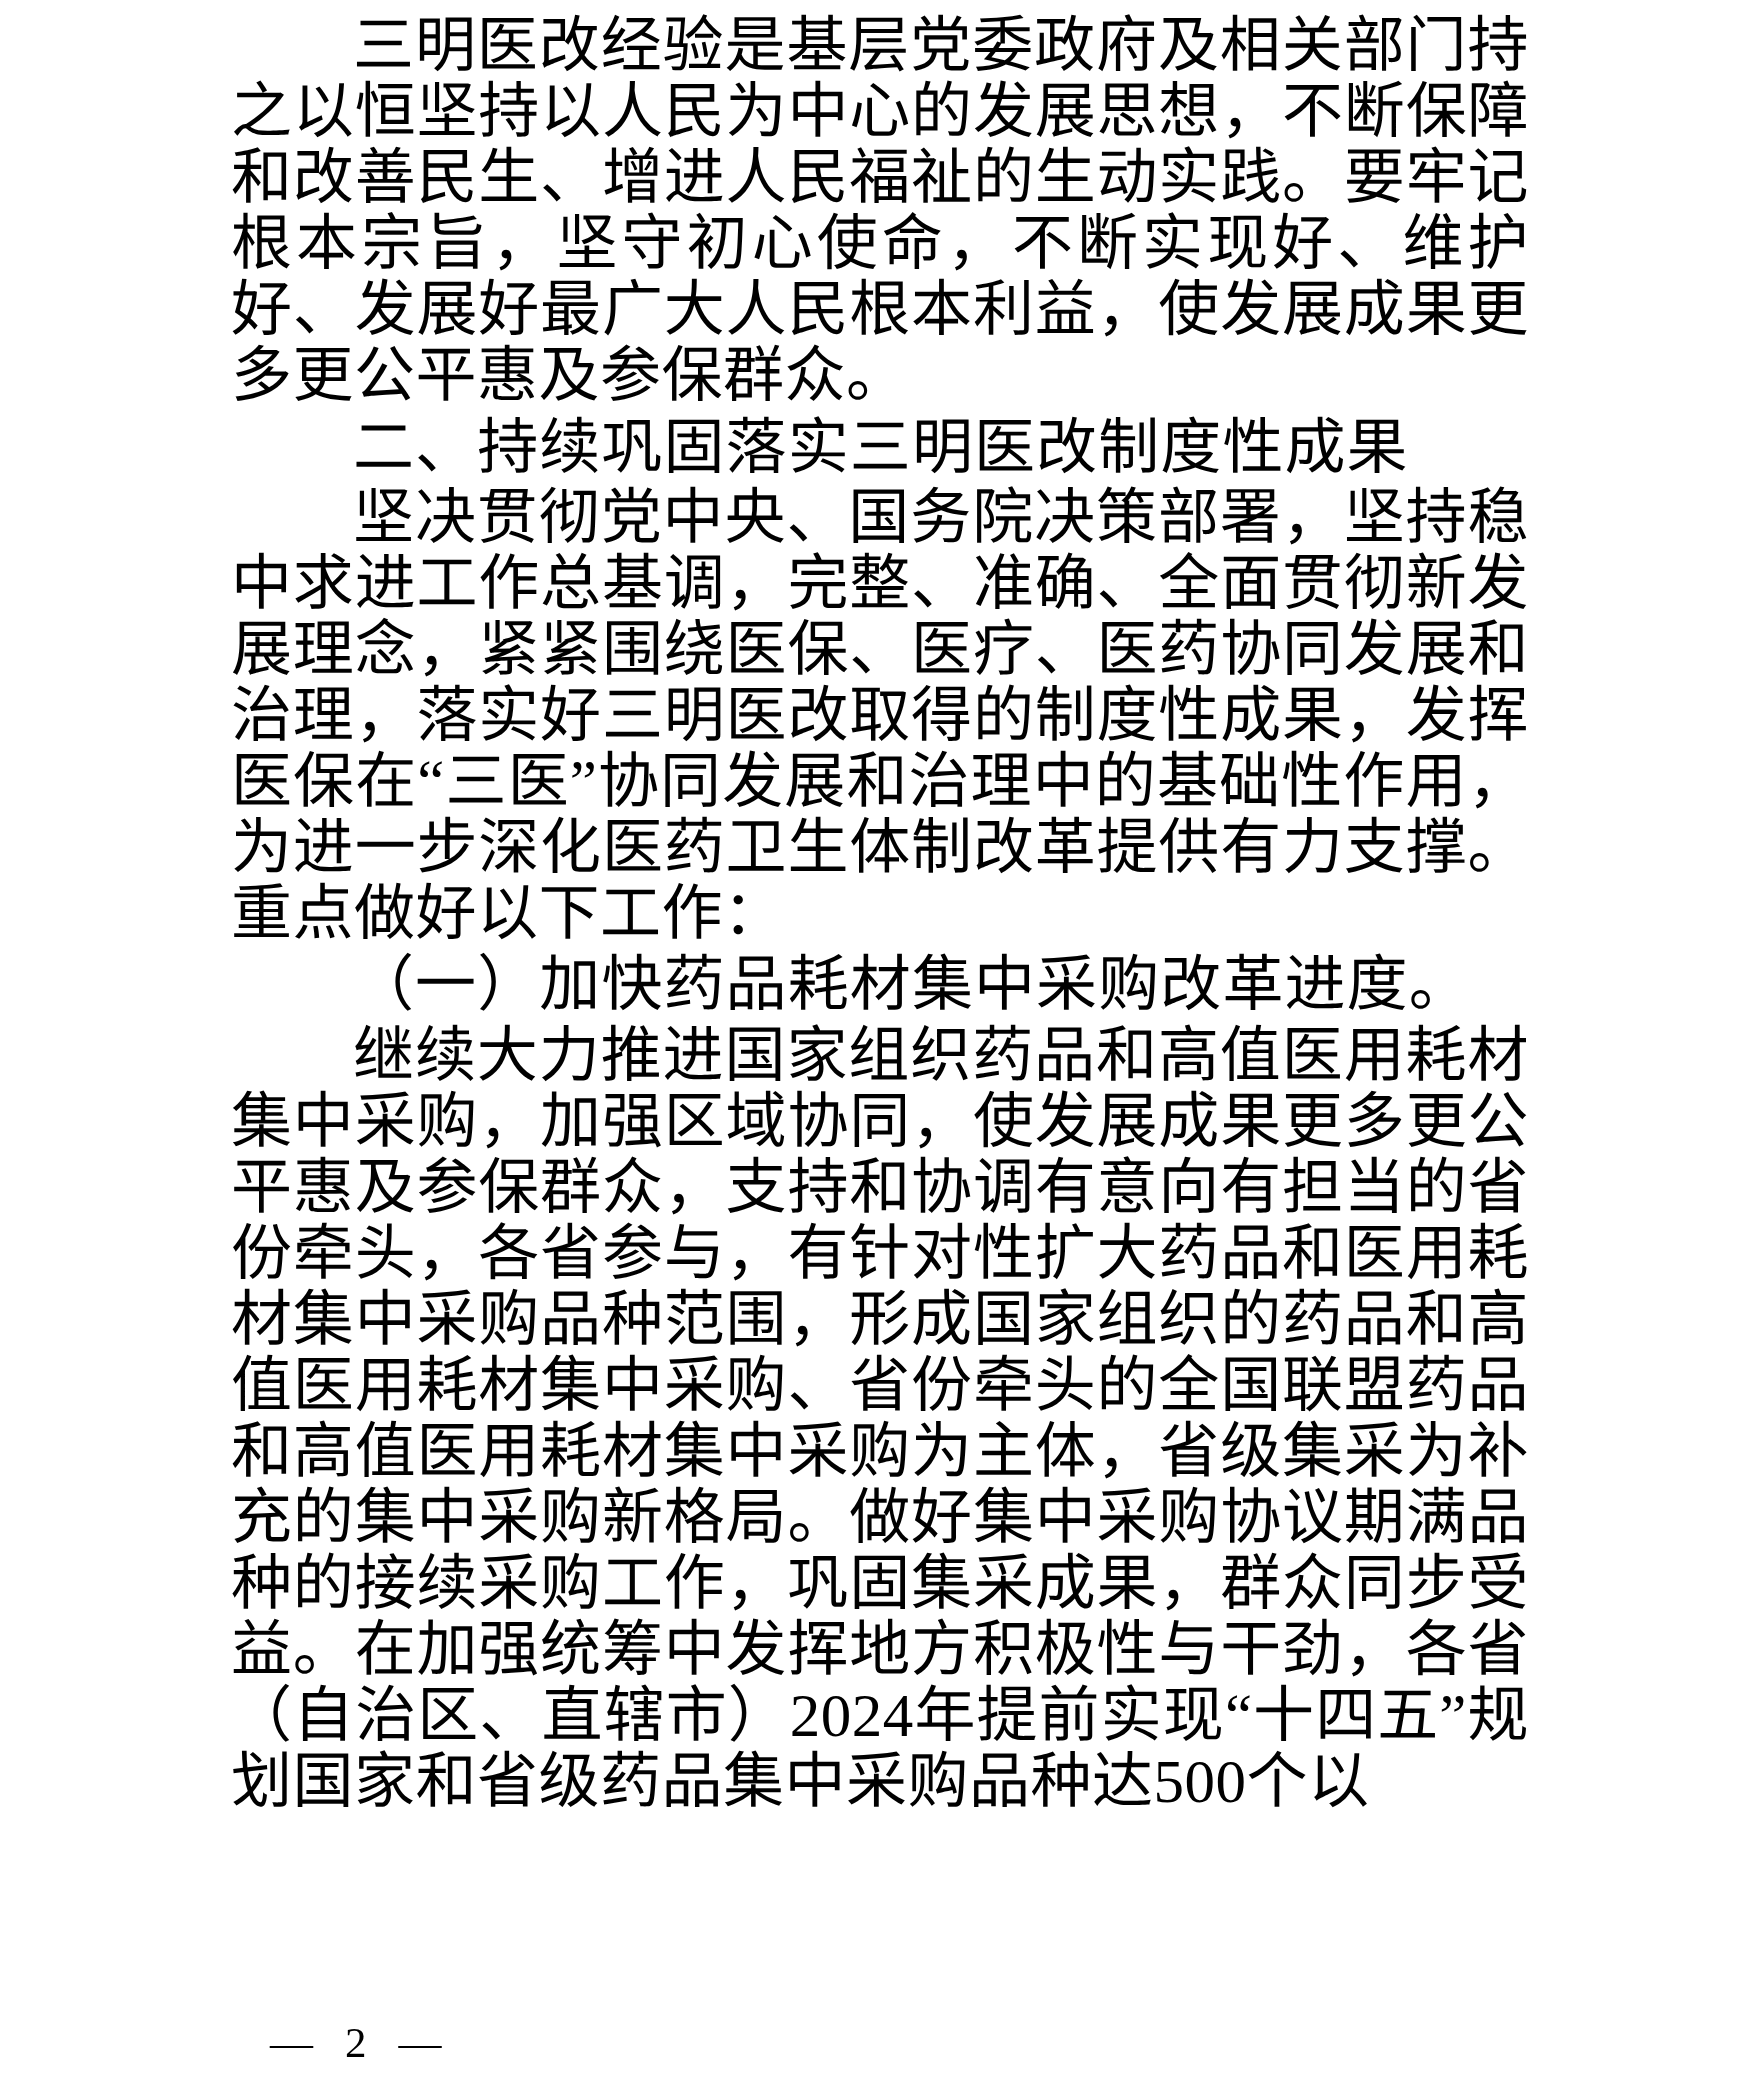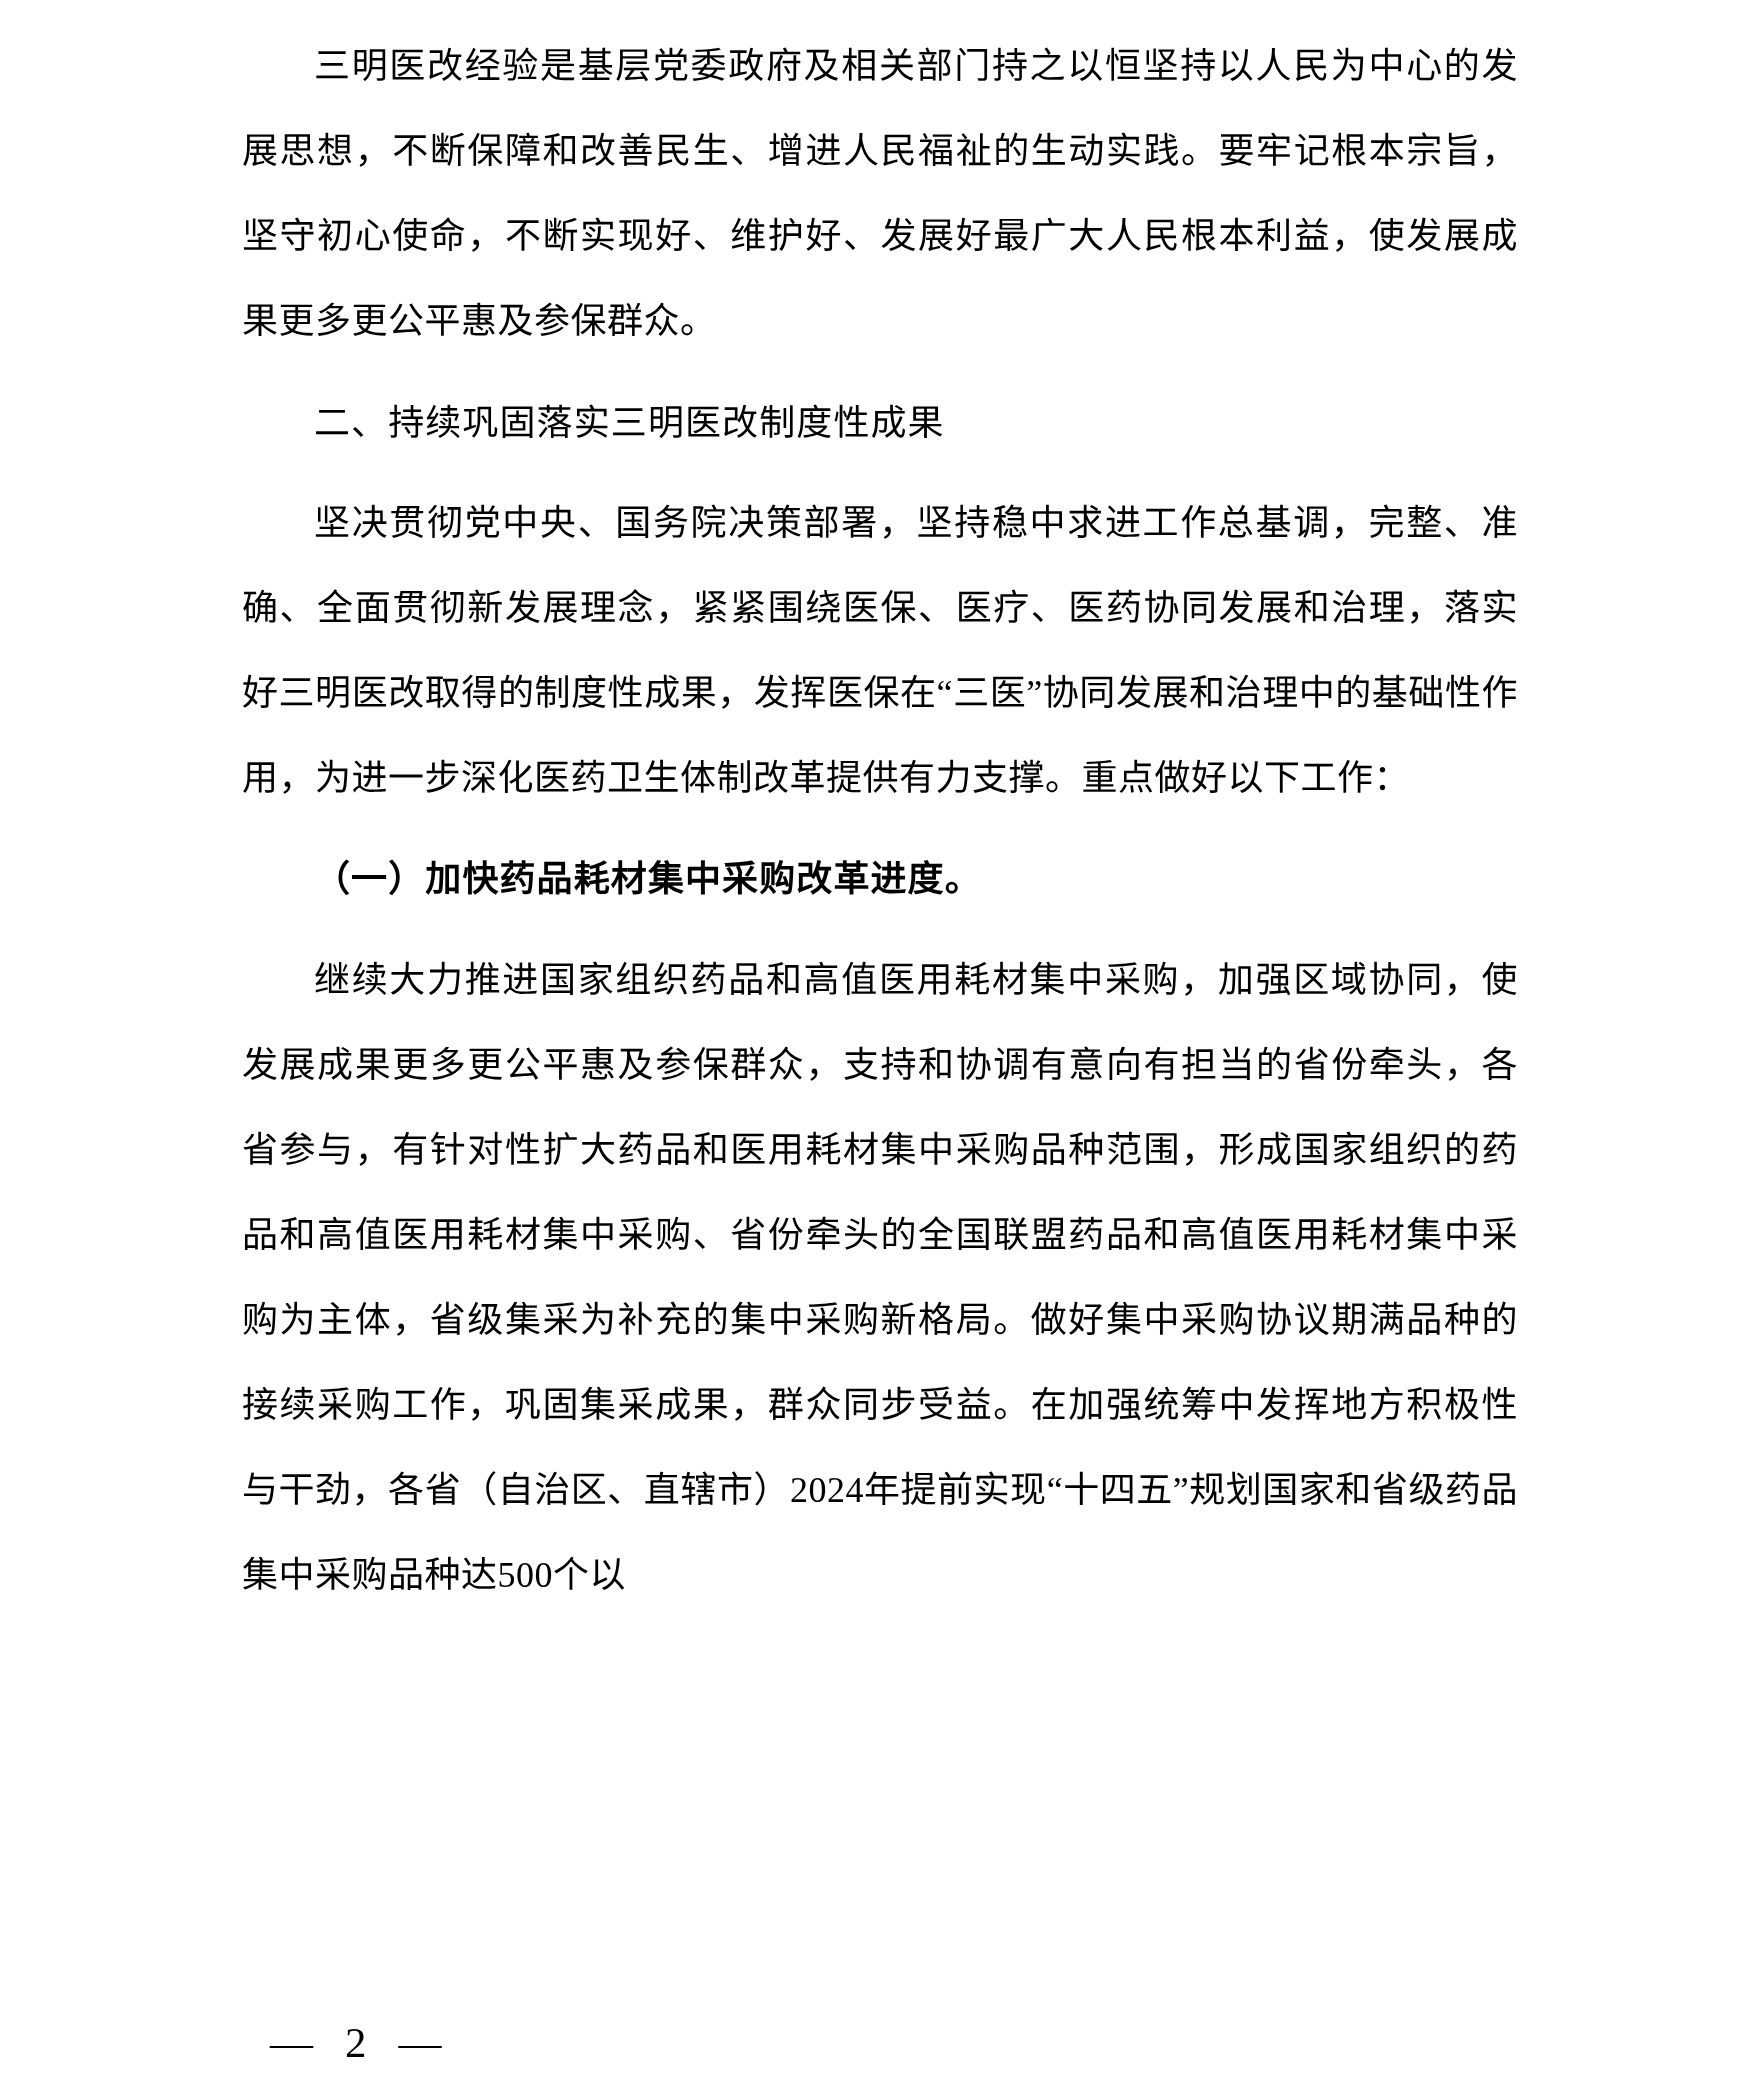--- a/index.html
+++ b/index.html
@@ -16,38 +16,38 @@
     overflow: hidden;
   }
   .content {
     position: absolute;
     left: 226px;
     top: 8.4px;
     width: 1308px;
   }
   .para {
     font-family: "Liberation Serif", serif;
-    font-size: 36px;
-    line-height: 85px;
+    font-size: 61px;
+    line-height: 66px;
     text-align: justify;
     text-indent: 2em;
-    margin: 16px;
+    margin: 5px;
     padding: 0;
     font-weight: 400;
     letter-spacing: 0.5px;
     word-break: break-all;
   }
   .heading-1 {
     font-family: "Liberation Sans", sans-serif;
     font-weight: 400;
     letter-spacing: 1.1px;
   }
   .heading-2 {
     font-family: "Liberation Serif", serif;
-    font-weight: 700;
+    font-weight: 400;
     letter-spacing: 1.1px;
   }
   .footer {
     position: absolute;
     left: 270px;
     bottom: 25px;
     font-family: "Liberation Serif", serif;
     font-size: 43px;
     line-height: 58px;
     color: #000000;

